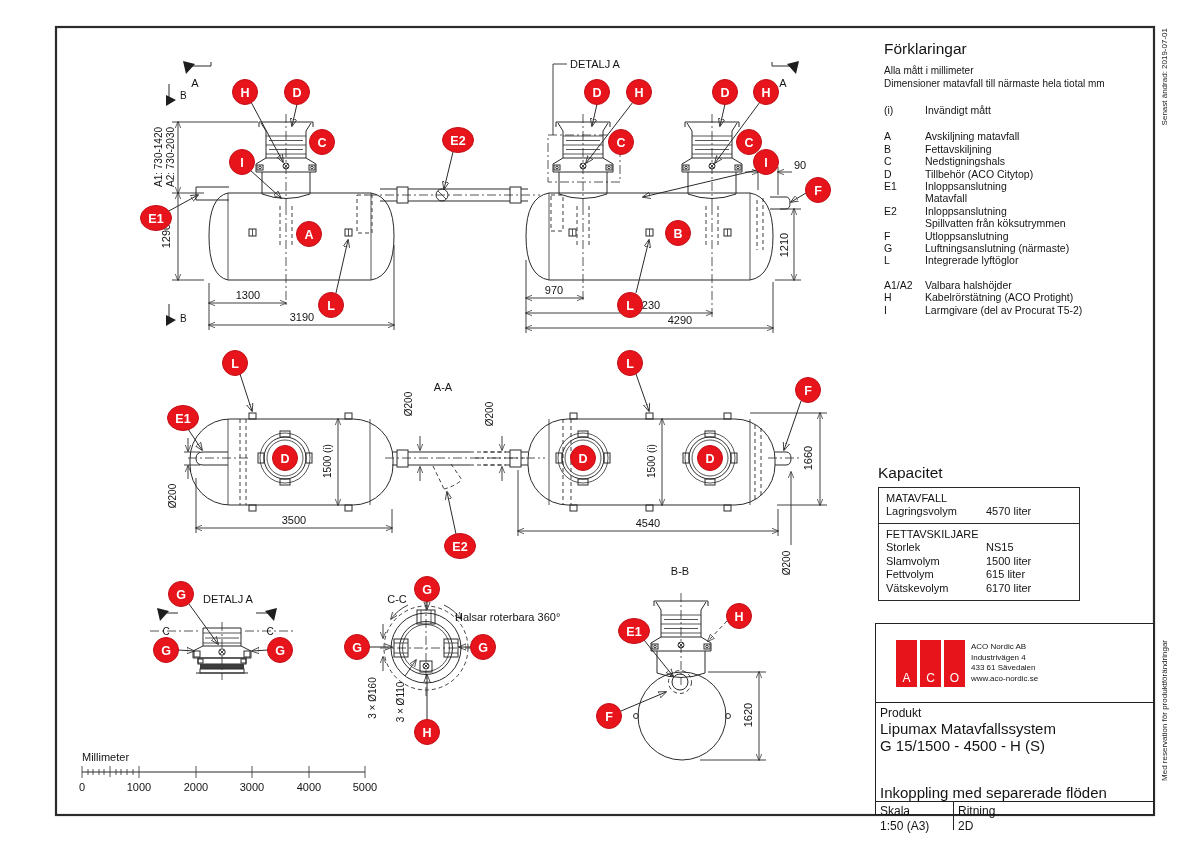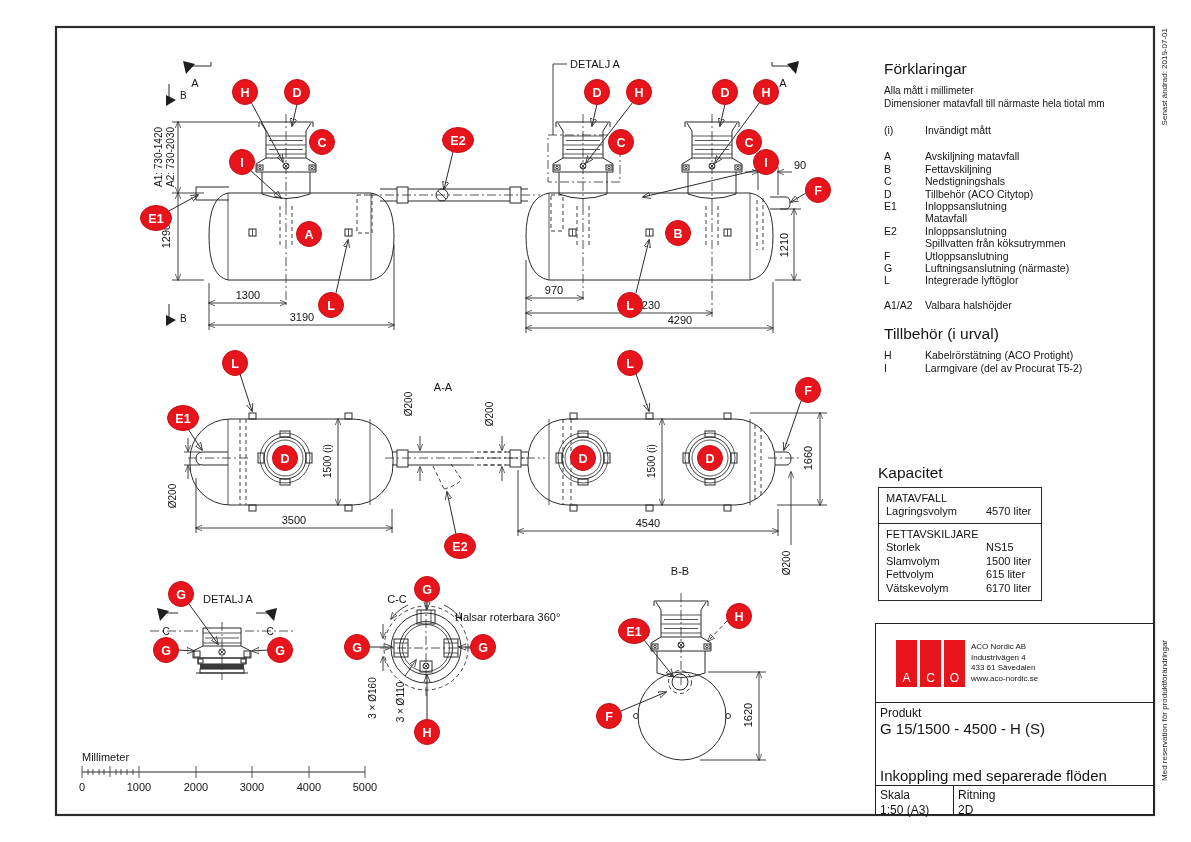--- a/index.html
+++ b/index.html
@@ -18,31 +18,31 @@
   .cad .dash{stroke-dasharray:4 3;stroke-width:.9;}
   .cad .cl{stroke-dasharray:9 3 2 3;stroke-width:.8;}
   .cad .dim{stroke-width:.9;}
   .cad text{font-family:"Liberation Sans",sans-serif;fill:#141414;stroke:none;}
   .t10{font-size:10px;} .t11{font-size:11px;}
   .mid{text-anchor:middle;}
   .cad .mkc{fill:#e8141c;stroke:#c20d14;stroke-width:1;}
   .cad .mkt{fill:#fff;font-size:12.5px;font-weight:700;text-anchor:middle;}
 
   
-  .legend{position:absolute;left:884px;top:60px;width:272px;}
+  .legend{position:absolute;left:884px;top:40px;width:272px;}
   .legend-title{font-size:15.5px;font-weight:400;margin:0 0 6px 0;}
   .legend-note{font-size:10px;line-height:13px;}
   .lgap{height:14px;}
   .sgap{height:12px;}
   .lrow{display:flex;font-size:10.5px;line-height:12.4px;}
   .lkey{width:41px;flex:none;}
   .acc-title{font-size:15.5px;font-weight:400;margin:14px 0 6px 0;}
 
   
-  .capacity{position:absolute;left:878px;top:464px;width:164px;}
+  .capacity{position:absolute;left:878px;top:464px;width:202px;}
   .cap-title{font-size:15.5px;font-weight:400;margin:0 0 5px 0;}
   .cap-table{border:1.2px solid #2b2b2b;}
   .cap-sec{padding:3px 7px 5px 7px;}
   .cap-sec + .cap-sec{border-top:1.2px solid #2b2b2b;}
   .cap-head{font-size:11px;line-height:14px;}
   .cap-row{display:flex;font-size:11px;line-height:13.4px;}
   .cap-lab{width:100px;flex:none;}
 
   
   .tb{position:absolute;left:875px;top:623px;width:279px;height:192px;
@@ -605,21 +605,20 @@
       </div>
   <div class="lrow">
         <span class="lkey">L</span>
         <span>Integrerade lyftöglor</span>
       </div>
   <div class="sgap"></div>
   <div class="lrow">
     <span class="lkey">A1/A2</span>
     <span>Valbara halshöjder</span>
   </div>
-  <div class="acc-title">Tillbehör (i urval)</div>
   <div class="lrow">
         <span class="lkey">H</span>
         <span>Kabelrörstätning (ACO Protight)</span>
       </div>
   <div class="lrow">
         <span class="lkey">I</span>
         <span>Larmgivare (del av Procurat T5-2)</span>
       </div>
 </div>
 
@@ -670,20 +669,21 @@
     </div>
     <div class="company">
       <div>ACO Nordic AB</div>
       <div>Industrivägen 4</div>
       <div>433 61 Sävedalen</div>
       <div>www.aco-nordic.se</div>
     </div>
   </div>
   <div class="tb-product">
     <div class="tb-lab">Produkt</div>
+    <div class="tb-big">Lipumax Matavfallssystem</div>
     <div class="tb-big">G 15/1500 - 4500 - H (S)</div>
     <div class="tb-big tb-sub">Inkoppling med separerade flöden</div>
   </div>
   <div class="tb-foot">
     <div class="tb-cell c1">
       <div class="tb-lab">Skala</div>
       <div class="tb-val">1:50 (A3)</div>
     </div>
     <div class="tb-cell">
       <div class="tb-lab">Ritning</div>

